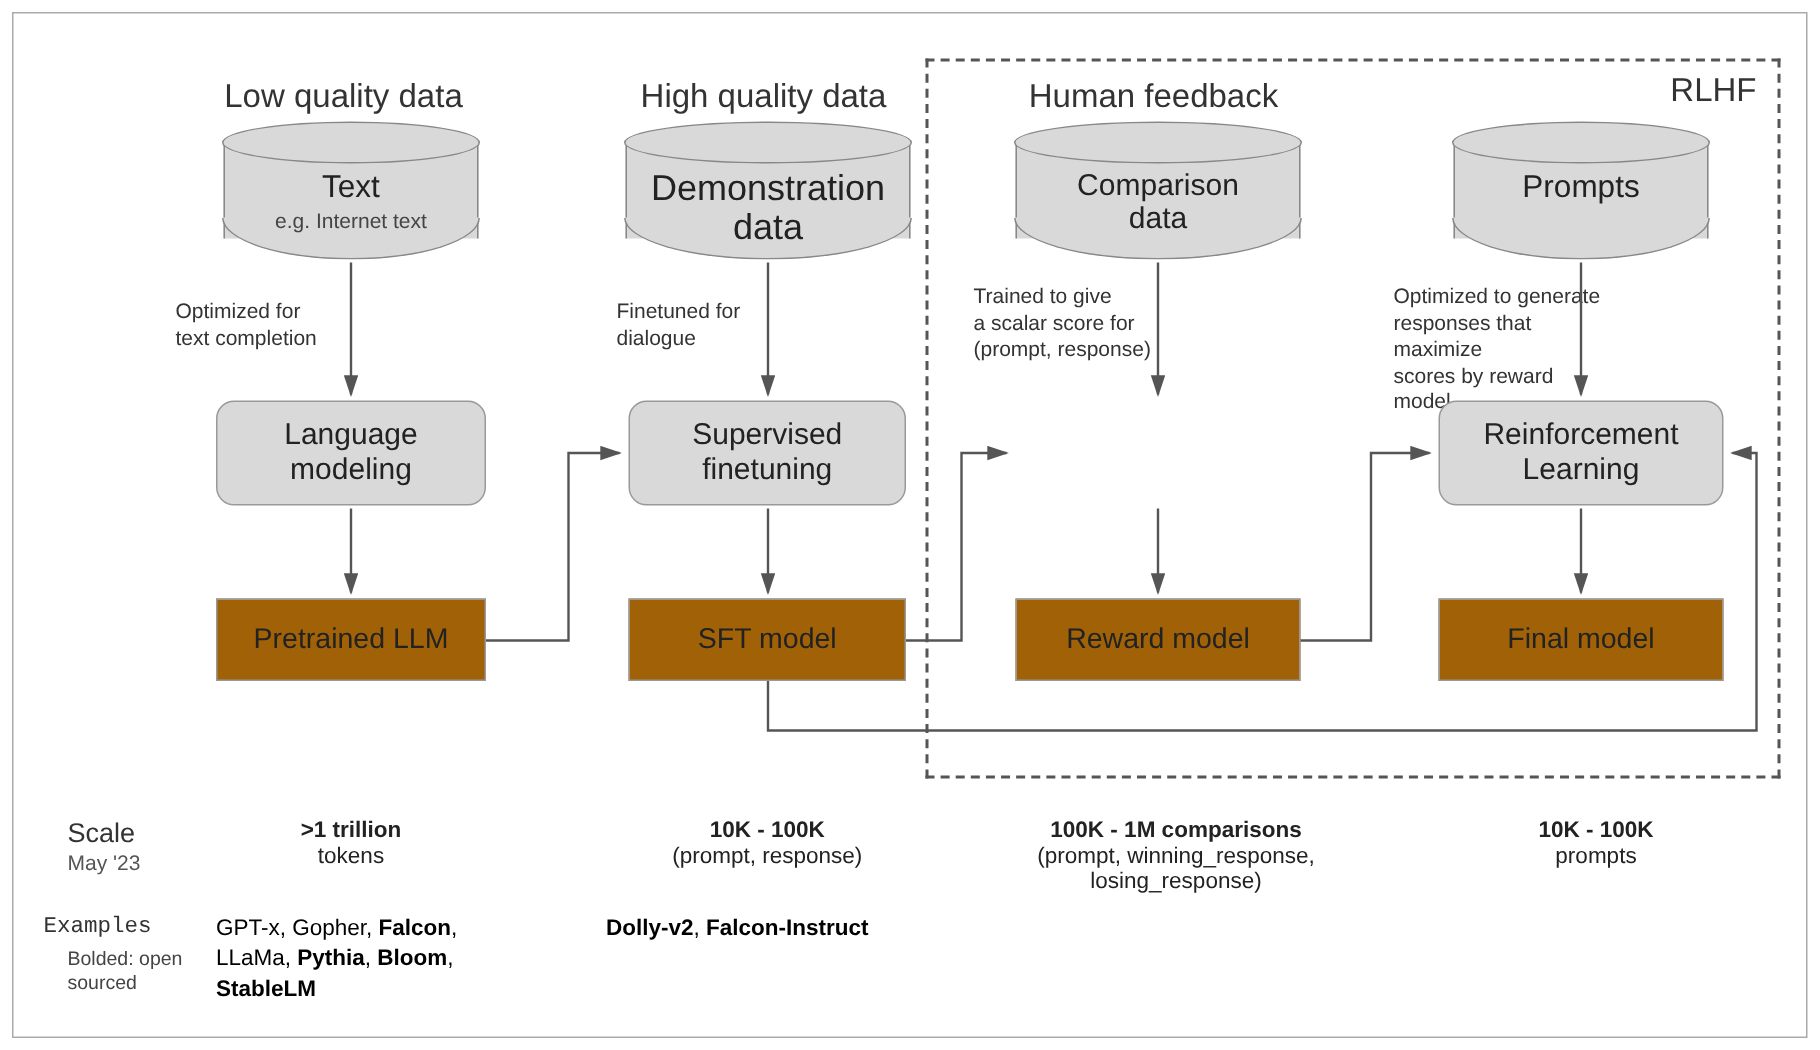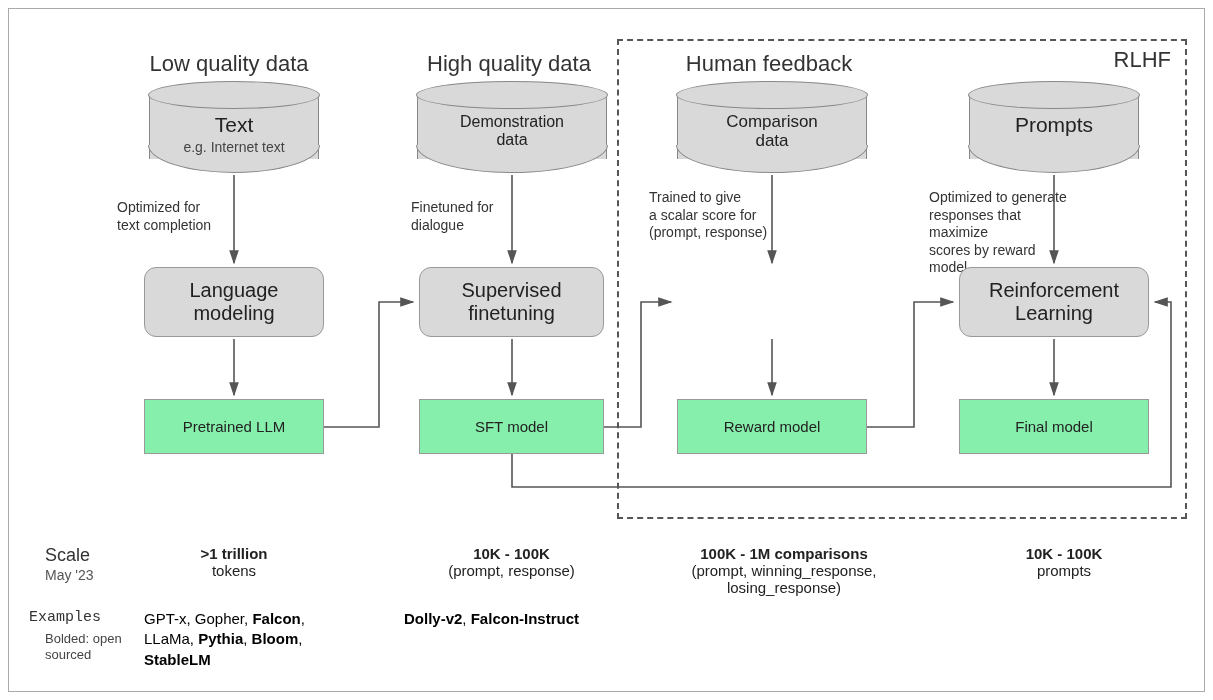--- a/index.html
+++ b/index.html
@@ -83,27 +83,27 @@
     display: flex;
     align-items: center;
     justify-content: center;
     text-align: center;
     font-size: 20px;
     color: #222;
     padding: 4px 8px;
   }
   .outbox {
     position: absolute;
-    background: #86efac;
+    background: #a16207;
     border: 1px solid #999;
     display: flex;
     align-items: center;
     justify-content: center;
     text-align: center;
-    font-size: 15px;
+    font-size: 19px;
     color: #222;
   }
   .arrowlabel {
     position: absolute;
     font-size: 14px;
     color: #333;
     text-align: center;
     line-height: 1.25;
   }
   .scale-lbl {
@@ -173,30 +173,30 @@
       <div class="ctitle">Text</div>
       <div class="csub">e.g. Internet text</div>
     </div>
   </div>
 
   <div class="cyl" style="left:408px; top:86px; width:190px; height:64px">
     <div class="barrel"></div>
       <div class="top-ellipse"></div>
       <div class="bot-ellipse"></div>
     <div class="ctext">
-        <div class="ctitle" style="font-size:16px; line-height:1.1">Demonstration<br>data</div>
+        <div class="ctitle" style="font-size:24px; line-height:1.1">Demonstration<br>data</div>
       </div>
   </div>
 
   <div class="cyl" style="left:668px; top:86px; width:190px; height:64px">
     <div class="barrel"></div>
       <div class="top-ellipse"></div>
       <div class="bot-ellipse"></div>
     <div class="ctext">
-        <div class="ctitle" style="font-size:17px; line-height:1.1">Comparison<br>data</div>
+        <div class="ctitle" style="font-size:20px; line-height:1.1">Comparison<br>data</div>
       </div>
   </div>
 
   <div class="cyl" style="left:960px; top:86px; width:170px; height:64px">
     <div class="barrel"></div>
       <div class="top-ellipse"></div>
       <div class="bot-ellipse"></div>
     <div class="ctext">
         <div class="ctitle">Prompts</div>
       </div>

